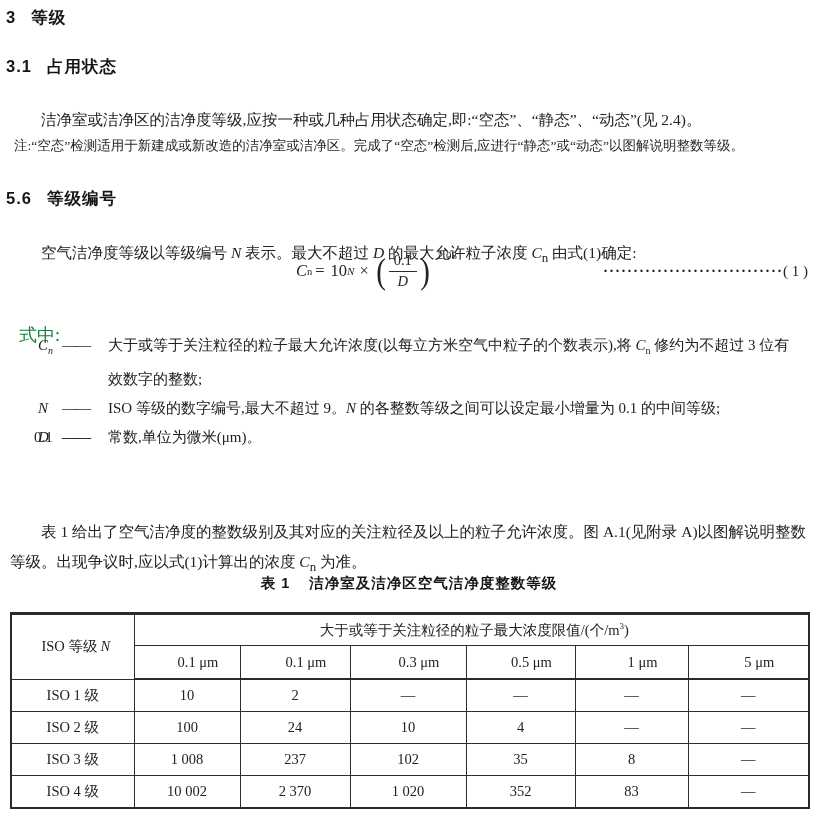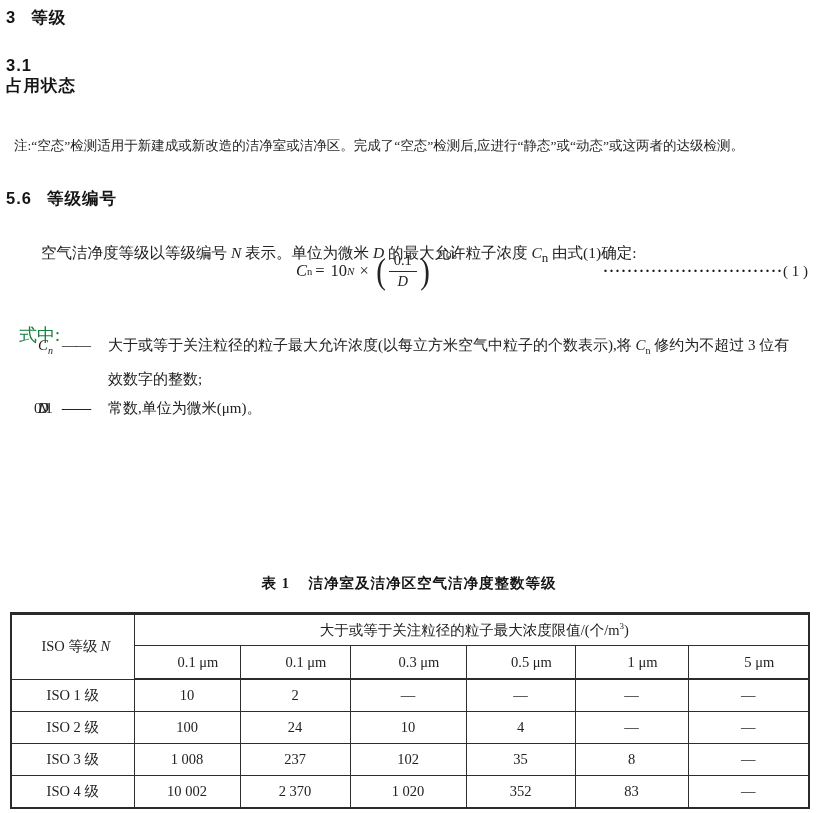--- a/index.html
+++ b/index.html
@@ -11,21 +11,21 @@
   .page{position:relative;width:818px;height:813px;background:#ffffff;overflow:hidden;}
 
   
   .sec-heading{
     position:absolute;left:6px;display:flex;align-items:baseline;
     font-family:"Liberation Sans","DejaVu Sans",sans-serif;
     font-weight:700;font-size:16.5px;color:#151515;letter-spacing:1px;
   }
   .sec-heading .sec-num{margin-right:15px;}
   #h3{top:7px;}
-  #h31{top:56px;flex-direction:column;}
+  #h31{top:56px;}
   #h32{top:188px;}
 
   .body-p{
     position:absolute;left:10px;width:800px;
     font-size:15.5px;line-height:28px;text-indent:2em;color:#222;
   }
   #p31{top:90px;}
   #p32{top:223px;}
   #closing{top:501px;line-height:30px;}
 
@@ -60,21 +60,21 @@
   .def-item{position:relative;padding-left:108px;padding-right:8px;font-size:15px;line-height:29px;color:#222;}
   .def-item .term{position:absolute;left:38px;top:0;font-style:italic;}
   .def-item .term.roman{font-style:normal;left:34px;}
   .def-item .dash{position:absolute;left:62px;top:0;letter-spacing:-1px;}
   .def-item sub{font-size:10px;}
   .ivar{font-style:italic;}
 
   
   .t-caption{
     position:absolute;top:574px;left:0;width:818px;text-align:center;
-    font-family:Liberation Serif, serif;
+    font-family:Liberation Sans, sans-serif;
     font-weight:700;font-size:14.5px;color:#151515;letter-spacing:1px;
   }
   .t-caption .cap-label{margin-right:14px;}
 
   
   .t1{
     position:absolute;top:612px;left:10px;width:798px;
     border-collapse:collapse;table-layout:fixed;
     font-size:14.5px;color:#222;background:#fff;
   }
@@ -94,29 +94,30 @@
   <div class="sec-heading" id="h3">
     <span class="sec-num">3</span>
     <span>等级</span>
   </div>
 
   <div class="sec-heading" id="h31">
     <span class="sec-num">3.1</span>
     <span>占用状态</span>
   </div>
 
-
-  <p class="note-p"><span>注:</span><span>“空态”检测适用于新建成或新改造的洁净室或洁净区。完成了“空态”检测后,应进行“静态”或“动态”或这两者的达级检测。</span></p>
+  <p class="body-p" id="p31">洁净室或洁净区的洁净度等级,应按一种或几种占用状态确定,即:“空态”、“静态”、“动态”(见 2.4)。</p>
+
+  <p class="note-p"><span>注:</span><span>“空态”检测适用于新建成或新改造的洁净室或洁净区。完成了“空态”检测后,应进行“静态”或“动态”以图解说明整数等级。</span></p>
 
   <div class="sec-heading" id="h32">
     <span class="sec-num">5.6</span>
     <span>等级编号</span>
   </div>
 
-  <p class="body-p" id="p32"><span>空气洁净度等级以等级编号 </span><span class="ivar">N</span><span> 表示。单位为微米 </span><span class="ivar">D</span><span> 的最大允许粒子浓度 </span><span class="ivar">C</span><sub>n</sub><span> 由式(1)确定:</span></p>
+  <p class="body-p" id="p32"><span>空气洁净度等级以等级编号 </span><span class="ivar">N</span><span> 表示。最大不超过 </span><span class="ivar">D</span><span> 的最大允许粒子浓度 </span><span class="ivar">C</span><sub>n</sub><span> 由式(1)确定:</span></p>
 
   <div class="formula-row">
     <span class="formula">
       <span class="mi">C</span>
         <sub>n</sub>
       <span class="mo mo-eq">=</span>
       <span>10</span>
         <span class="supv">N</span>
       <span class="mo">×</span>
       <span class="paren">(</span>
@@ -134,32 +135,34 @@
 
   <div class="def-list">
     <div class="def-item">
       <span class="term"><span>C</span><sub>n</sub></span>
       <span class="dash">——</span>
       <span><span>大于或等于关注粒径的粒子最大允许浓度(以每立方米空气中粒子的个数表示),将 </span><span class="ivar">C</span><sub>n</sub><span> 修约为不超过 3 位有效数字的整数;</span></span>
     </div>
     <div class="def-item">
       <span class="term">N</span>
       <span class="dash">——</span>
+      <span><span>ISO 等级的数字编号,最大不超过 9。</span><span class="ivar">N</span><span> 的各整数等级之间可以设定最小增量为 0.1 的中间等级;</span></span>
     </div>
     <div class="def-item">
       <span class="term">D</span>
       <span class="dash">——</span>
     </div>
     <div class="def-item">
       <span class="term roman">0.1</span>
       <span class="dash">——</span>
       <span>常数,单位为微米(μm)。</span>
     </div>
   </div>
 
+  <p class="body-p" id="closing"><span>表 1 给出了空气洁净度的整数级别及其对应的关注粒径及以上的粒子允许浓度。图 A.1(见附录 A)以图解说明整数等级。出现争议时,应以式(1)计算出的浓度 </span><span class="ivar">C</span><sub>n</sub><span> 为准。</span></p>
 
   <div class="t-caption">
     <span class="cap-label">表 1</span>
     <span>洁净室及洁净区空气洁净度整数等级</span>
   </div>
 
   <table class="t1">
     <colgroup>
       <col style="width:123px">
         <col style="width:106px">

